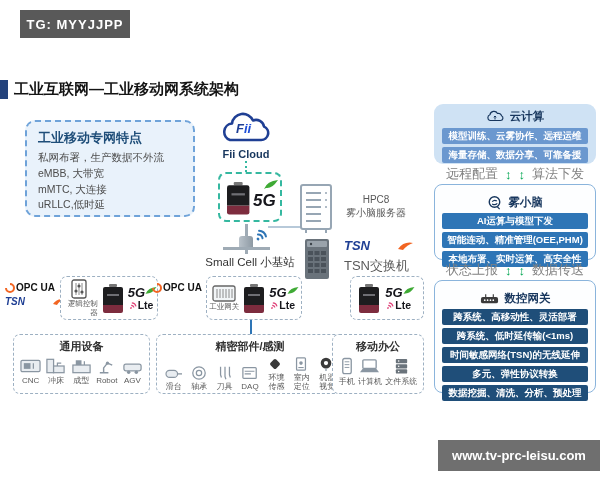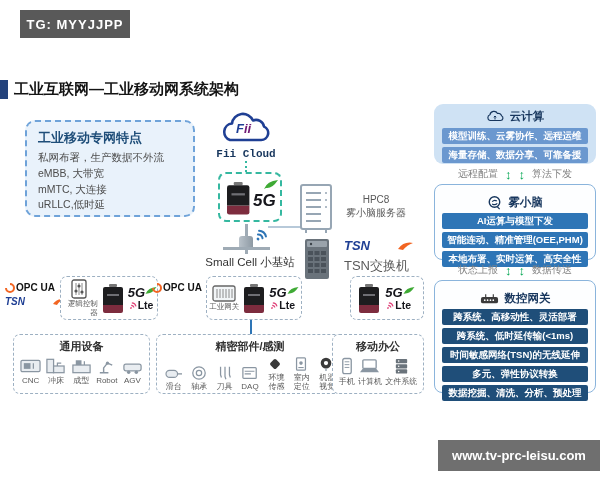--- a/index.html
+++ b/index.html
@@ -45,21 +45,21 @@
   .t5g.big{font-size:17px;}
   .clte{display:flex;align-items:flex-end;margin-top:1px;}
   .tlte{font-size:10.5px;font-weight:bold;color:#16161c;}
 
   
   .opc{display:flex;align-items:center;gap:1px;font-size:10px;font-weight:900;color:#121212;white-space:nowrap;}
   .tsnl{display:flex;align-items:center;font-size:10px;font-weight:bold;font-style:italic;color:#1f3f94;white-space:nowrap;gap:28px;}
   .tsnl .arcs{font-size:8px;font-style:normal;letter-spacing:-1px;color:#1f3f94;}
   .fii-label{font-size:11px;font-weight:bold;color:#17365d;text-align:center;}
   .fii-text{font-size:13px;font-weight:900;font-style:italic;}
-  .fii-text .fb{color:#1f3f94;} .fii-text .fr{color:#701a75;}
+  .fii-text .fb{color:#1f3f94;} .fii-text .fr{color:#1d4ed8;}
 
   
   .pole{background:#9fabb5;}
   .abody{background:linear-gradient(90deg,#b9c2ca,#8d99a3);border-radius:3px;}
   .xbar{background:#9fabb5;}
   .sclabel{font-size:11.5px;color:#333;text-align:center;white-space:nowrap;}
   .srvlabel{font-size:10px;color:#595959;text-align:center;line-height:1.3;}
   .swlabel{font-size:13px;color:#595959;}
 
   
@@ -71,21 +71,21 @@
   .ccbox{background:#cfe2f4;border-radius:9px;box-sizing:border-box;padding:4px 8px;}
   .wbox{background:#fdfeff;border:1.5px solid #8ab4dc;border-radius:8px;box-sizing:border-box;padding:10px 7px;}
   .phead{display:flex;align-items:center;justify-content:center;gap:6px;height:17px;}
   .phead .pt{font-size:11.5px;font-weight:bold;color:#17365d;}
   .bar{height:16px;border-radius:2px;color:#fff;font-size:9.5px;display:flex;align-items:center;
        justify-content:center;white-space:nowrap;margin-top:3px;font-weight:bold;}
   .bar.cc{background:#6b98cf;}
   .bar.fog{background:#2e75b6;}
   .bar.cnc{background:#1f4e79;}
   .flow{display:flex;align-items:center;justify-content:center;gap:7px;}
-  .flow .fl-l{font-size:10px;color:#828282;}
+  .flow .fl-l{font-size:13px;color:#828282;}
   .varrow{color:#00a651;font-weight:bold;font-size:13px;line-height:1;}
 </style>
 </head>
 <body>
 
 <div id="stage">
 
   <div class="abs badge" style="left:20px;top:10px;width:110px;height:28px;">
     <span>TG: MYYJJPP</span>
   </div>
@@ -98,21 +98,21 @@
     <div class="fl">私网布署，生产数据不外流</div>
     <div class="fl">eMBB, 大带宽</div>
     <div class="fl">mMTC, 大连接</div>
     <div class="fl">uRLLC,低时延</div>
   </div>
 
   <svg class="abs" style="left:218px;top:111px;" width="56" height="36" viewBox="0 0 56 36">
     <path d="M12,29 h31 a7,7 0 0 0 3,-13.4 A8,8 0 0 0 35,9.5 A11,11 0 0 0 14,12.5 a8.5,8.5 0 0 0 -2,16.5 z" fill="#ffffff" stroke="#1f3f94" stroke-width="2.6" stroke-linejoin="round"></path>
   </svg>
   <div class="abs fii-text" style="left:236px;top:121px;"><span class="fb">F</span><span class="fr">ii</span></div>
-  <div class="abs fii-label" style="left:214px;top:148px;width:64px;font-family:Liberation Mono, monospace;">Fii Cloud</div>
+  <div class="abs fii-label" style="left:214px;top:148px;width:64px;">Fii Cloud</div>
 
   <div class="abs dotline" style="left:245px;top:161px;height:11px;"></div>
 
   <div class="abs tealbox" style="left:218px;top:172px;width:64px;height:50px;">
     <div class="module" style="position:absolute;left:7px;top:8px;transform:scale(1.12);transform-origin:top left;">
       <div class="m-ant"></div>
         <div class="m-body"></div>
         <div class="m-base"></div>
     </div>
     <span class="t5g big" style="position:absolute;left:33px;top:17px;">5G</span>

